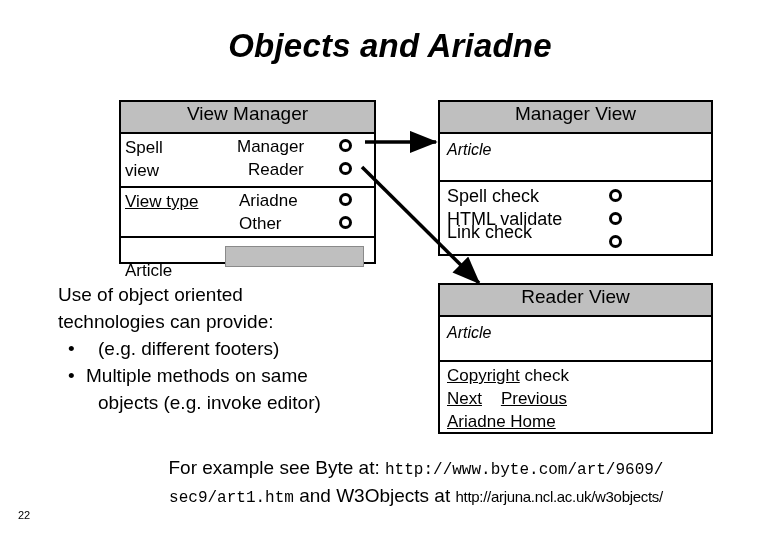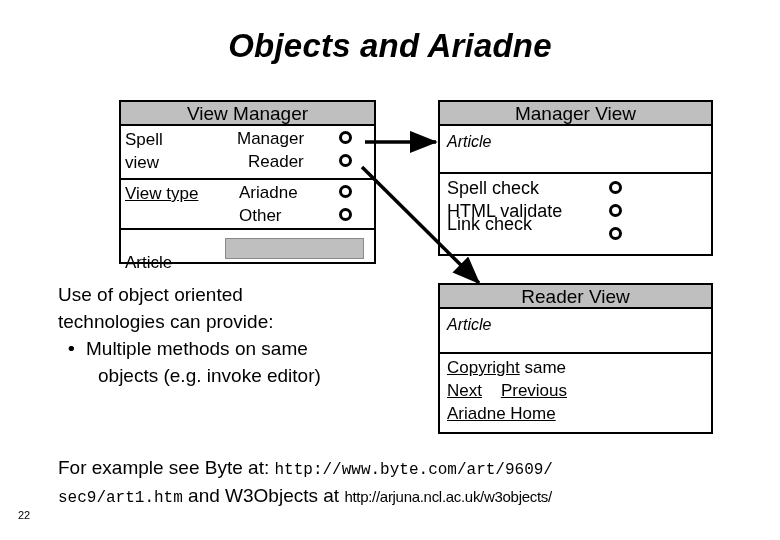--- a/index.html
+++ b/index.html
@@ -42,21 +42,21 @@
     position: absolute;
     border: 2px solid #000000;
     background: #ffffff;
     box-sizing: border-box;
   }
   .panel-header {
     background: #bfbfbf;
     text-align: center;
     font-size: 19px;
     line-height: 23px;
-    height: 24px;
+    height: 32px;
     border-bottom: 2px solid #000000;
     box-sizing: border-box;
     overflow: hidden;
     white-space: nowrap;
   }
   .panel-section {
     position: relative;
     box-sizing: border-box;
   }
   .sect-divider {
@@ -180,20 +180,21 @@
   }
 
   
   .footer {
     position: absolute;
     left: 58px;
     top: 455px;
     width: 716px;
     font-size: 19px;
     line-height: 26px;
+    text-align: center;
   }
   .mono {
     font-family: "Liberation Mono", monospace;
     font-size: 16px;
   }
   .narrow-url {
     font-size: 15px;
     letter-spacing: -0.3px;
   }
 
@@ -278,33 +279,34 @@
   </div>
 
   <div class="panel" id="reader-view">
     <div class="panel-header">Reader View</div>
 
     <div class="panel-section rv-sect-article sect-divider">
       <div class="mv-article">Article</div>
     </div>
 
     <div class="panel-section rv-sect-links">
-      <span class="rv-line" style="top:3px;"><span class="lnk">Copyright</span>&nbsp;<span>same</span></span>
+      <span class="rv-line" style="top:3px;"><span class="lnk">Copyright</span>&nbsp;<span>check</span></span>
 
       <span class="rv-line" style="top:26px;"><span class="lnk">Next</span>&nbsp;&nbsp;&nbsp;&nbsp;<span class="lnk">Previous</span></span>
 
       <span class="rv-line lnk" style="top:49px;">Ariadne Home</span>
     </div>
   </div>
 
   <div class="body-copy">
     <span class="lead">Use of object oriented</span>
     <span class="lead">technologies can provide:</span>
     <ul class="bullets">
       <li>
+        <span class="cont">(e.g. different footers)</span>
       </li>
       <li>
         <span>Multiple methods on same</span>
         <span class="cont">objects (e.g. invoke editor)</span>
       </li>
     </ul>
   </div>
 
   <div class="footer">
     <div><span>For example see Byte at:</span>&nbsp;<span class="mono">http://www.byte.com/art/9609/</span></div>

